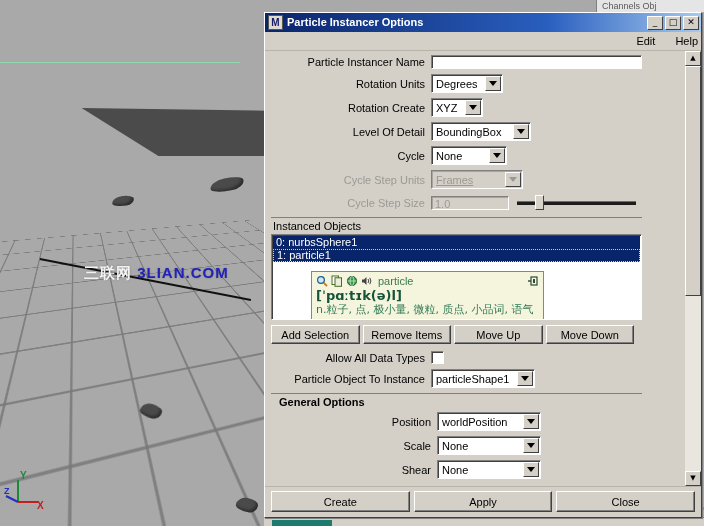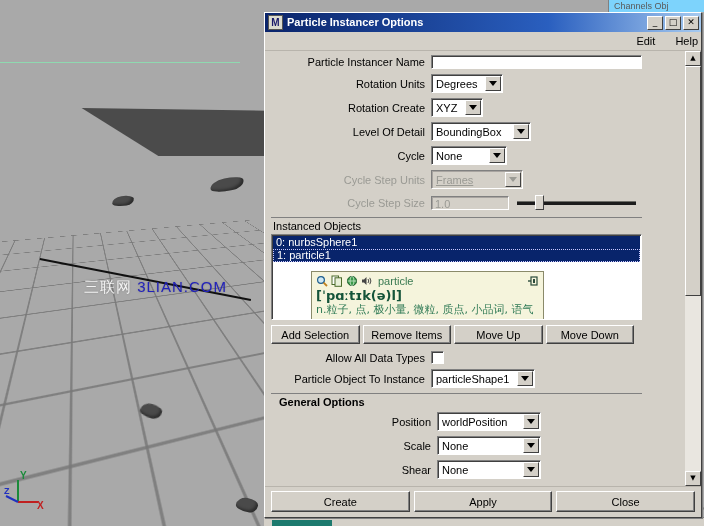--- a/index.html
+++ b/index.html
@@ -65,35 +65,35 @@
   .blob.b1 { left: 112px; top: 196px; width: 22px; height: 10px; transform: rotate(-8deg); }
   .blob.b2 { left: 210px; top: 178px; width: 34px; height: 13px; transform: rotate(-12deg); }
   .blob.b3 { left: 140px; top: 404px; width: 22px; height: 14px; transform: rotate(14deg); }
   .blob.b4 { left: 236px; top: 498px; width: 22px; height: 14px; transform: rotate(10deg); }
 
   
   #axis-gizmo { position: absolute; left: 4px; bottom: 14px; width: 48px; height: 46px; }
 
   
   #watermark {
-    position: absolute; left: 84px; top: 278px;
-    font-size: 15px; font-weight: normal;
+    position: absolute; left: 84px; top: 264px;
+    font-size: 15px; font-weight: bold;
     color: #ffffff;
     letter-spacing: 1px;
     text-shadow: 0 0 2px rgba(0,0,0,.25);
     white-space: nowrap;
   }
   #watermark .cn { color: #f2f2f2; }
   #watermark .num { color: #2222bb; }
 
   
   #bg-panel-strip {
     position: absolute; right: 0; top: 0;
-    width: 96px; height: 12px;
-    background: #7dd3fc;
+    width: 108px; height: 12px;
+    background: #e5e5e5;
     border-left: 1px solid #808080;
     color: #5a5a5a;
     font-size: 9px;
     overflow: hidden;
     white-space: nowrap;
     padding-left: 5px;
     box-sizing: border-box;
     line-height: 12px;
   }
   #bg-strip-bottom {

